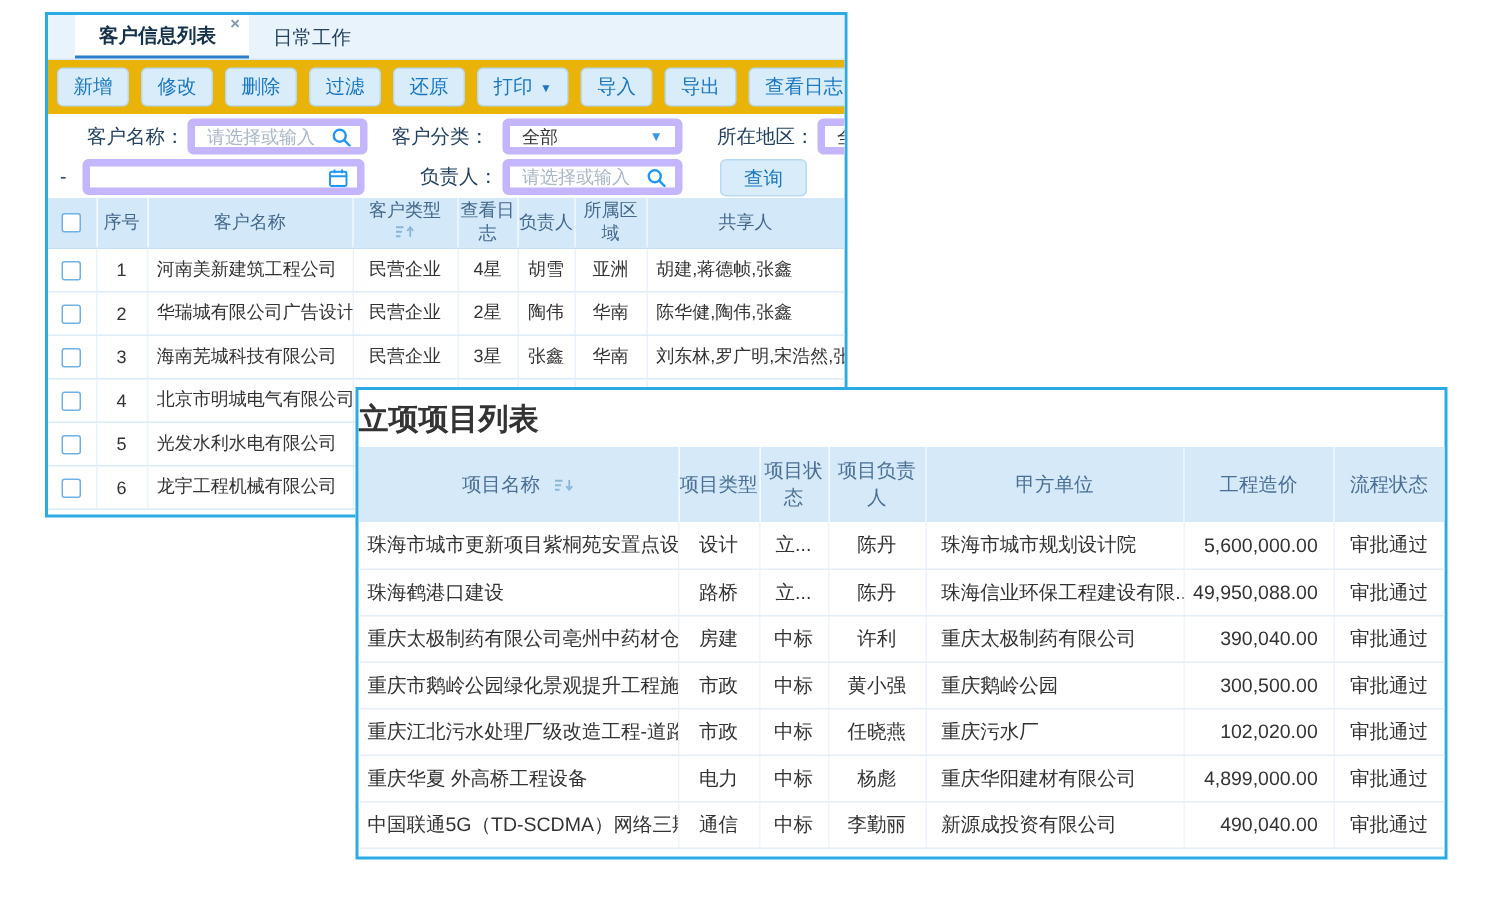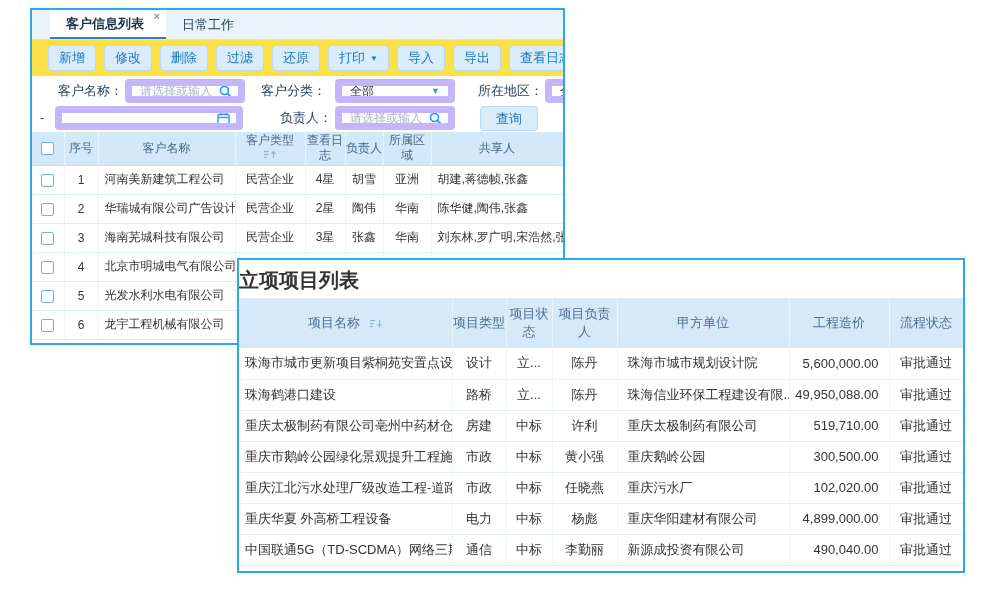--- a/index.html
+++ b/index.html
@@ -14,29 +14,29 @@
 
   
   .tabbar { height:30px; background:#e9f3fb; border-bottom:1px solid #d2e6f5;
             display:flex; align-items:stretch; padding-left:18px; }
   .tab { padding:0 16px; font-size:13px; color:#24425f; display:flex; align-items:center; cursor:default; }
   .tab.active { background:#fff; font-weight:bold; color:#16324a;
                 border-bottom:2px solid #2a7dc9; position:relative; padding-right:22px; }
   .tab-close { position:absolute; top:1px; right:6px; font-size:11px; color:#7d97ad; line-height:11px; }
 
   
-  .toolbar { height:36px; display:flex; align-items:center; gap:8px; padding-left:16px; background:#fde047; }
+  .toolbar { height:36px; display:flex; align-items:center; gap:8px; padding-left:6px; background:#eab308; }
   .tbtn { background:#d9ecfa; border:1px solid #b7d9f2; color:#1b78bf; font-size:13px;
           height:26px; padding:0 10px; border-radius:4px; display:flex; align-items:center; white-space:nowrap; }
   .tbtn .caret { font-size:8px; margin-left:5px; color:#1b78bf; }
 
   
   .filters { position:relative; height:56px; background:#fff; font-size:13px; }
   .flabel { position:absolute; height:24px; line-height:24px; color:#24425f; white-space:nowrap; }
-  .fbox { position:absolute; height:24px; border:7px solid #c4b5fd; border-radius:4px; background:#fff;
+  .fbox { position:absolute; height:24px; border:5px solid #c4b5fd; border-radius:4px; background:#fff;
           display:flex; align-items:center; overflow:hidden; }
   .fbox input { border:none; outline:none; flex:1; font-size:12px; color:#333; padding:0 4px 0 8px;
                 font-family:inherit; min-width:0; background:transparent; }
   .fbox input::placeholder { color:#a9b7c4; }
   .fbox .selval { flex:1; padding-left:8px; color:#333; font-size:12px; white-space:nowrap; }
   .ficon { flex:0 0 auto; margin-right:6px; display:flex; align-items:center; }
   .selcaret { color:#3b97e3; font-size:9px; margin-right:8px; }
   .qbtn { position:absolute; height:25px; width:58px; background:#d9ecfa; border:1px solid #b7d9f2;
           color:#1b78bf; font-size:13px; border-radius:4px; display:flex; align-items:center; justify-content:center; }
 
@@ -292,21 +292,21 @@
         <td class="cell-client">珠海信业环保工程建设有限...</td>
         <td class="cell-cost">49,950,088.00</td>
         <td class="status-green">审批通过</td>
       </tr>
       <tr>
         <td class="cell-pname link">重庆太极制药有限公司亳州中药材仓...</td>
         <td>房建</td>
         <td>中标</td>
         <td class="link">许利</td>
         <td class="cell-client">重庆太极制药有限公司</td>
-        <td class="cell-cost">519,710.00</td>
+        <td class="cell-cost">390,040.00</td>
         <td class="status-green">审批通过</td>
       </tr>
       <tr>
         <td class="cell-pname link">重庆市鹅岭公园绿化景观提升工程施工</td>
         <td>市政</td>
         <td>中标</td>
         <td class="link">黄小强</td>
         <td class="cell-client">重庆鹅岭公园</td>
         <td class="cell-cost">300,500.00</td>
         <td class="status-green">审批通过</td>

